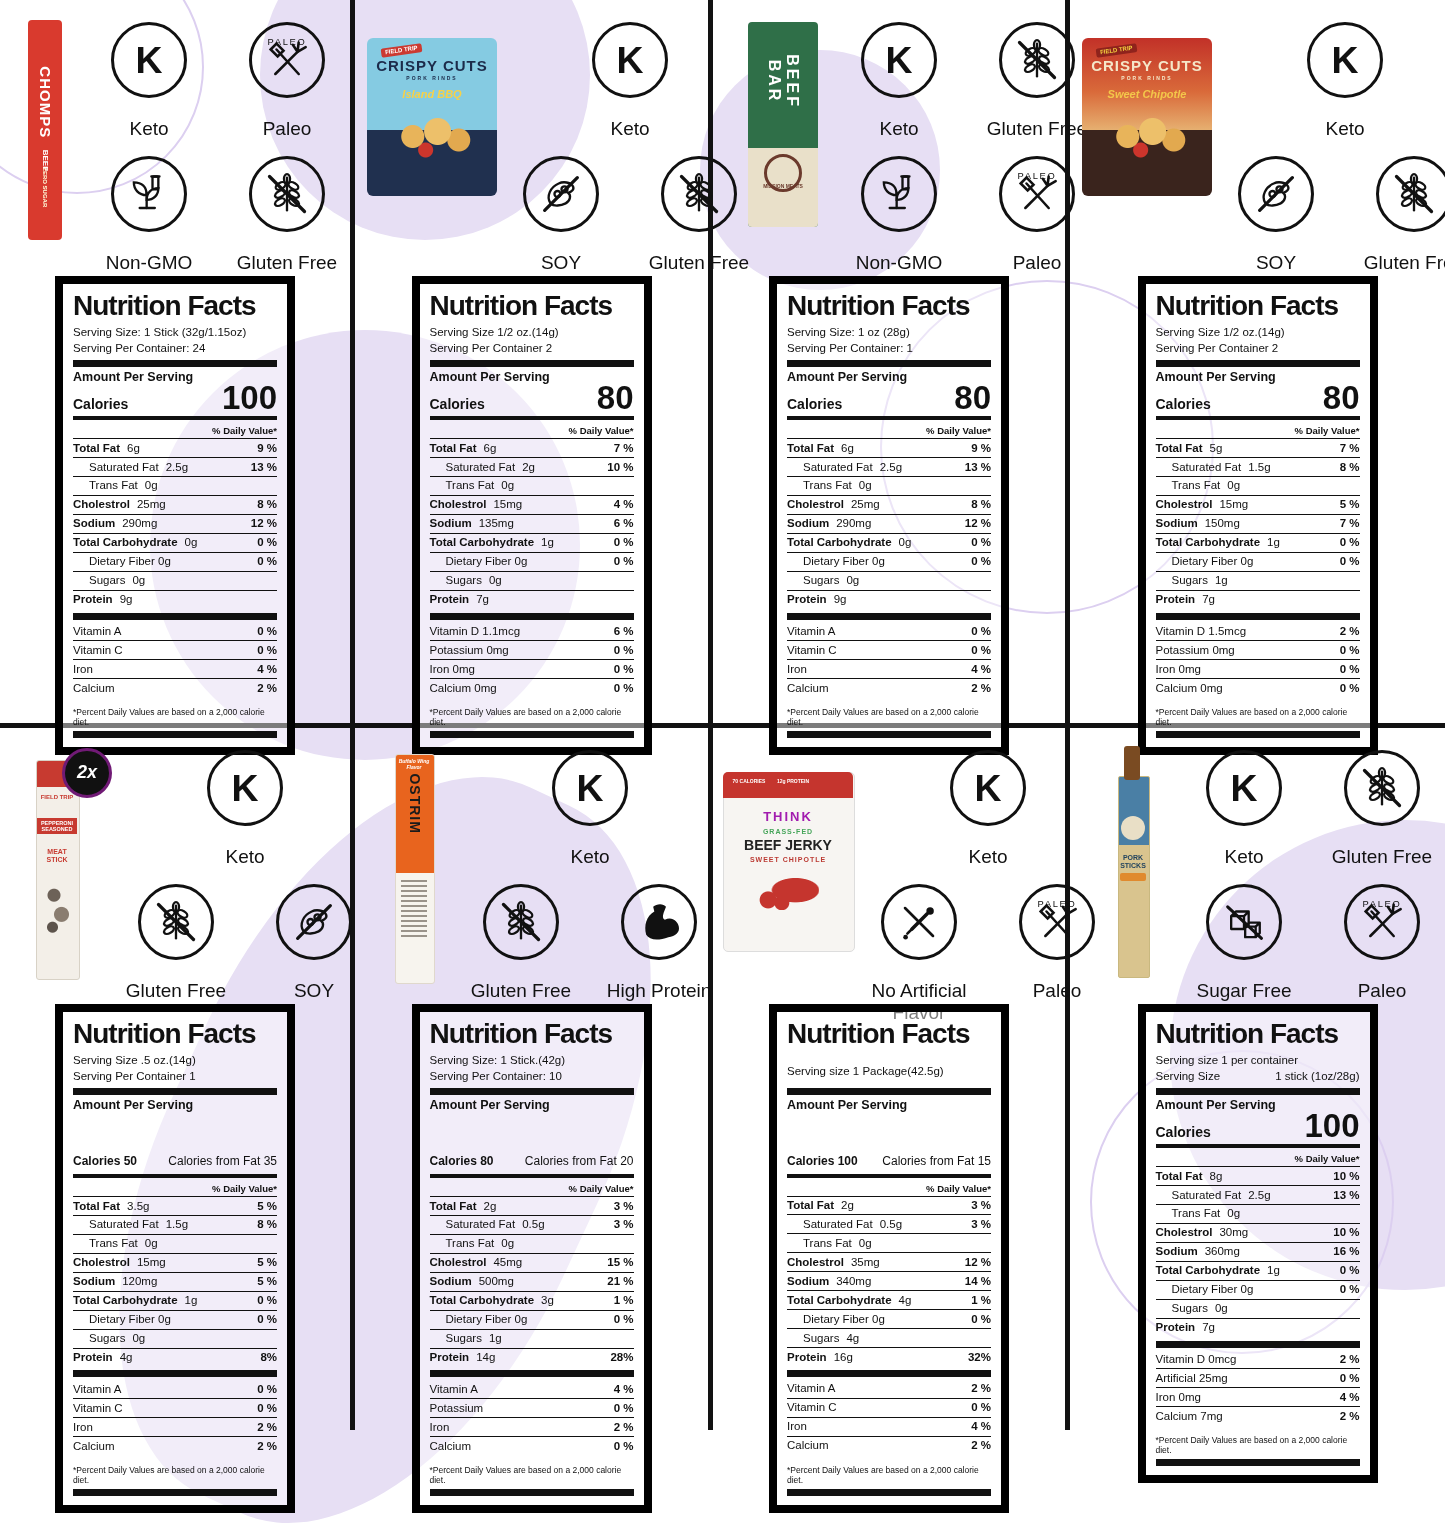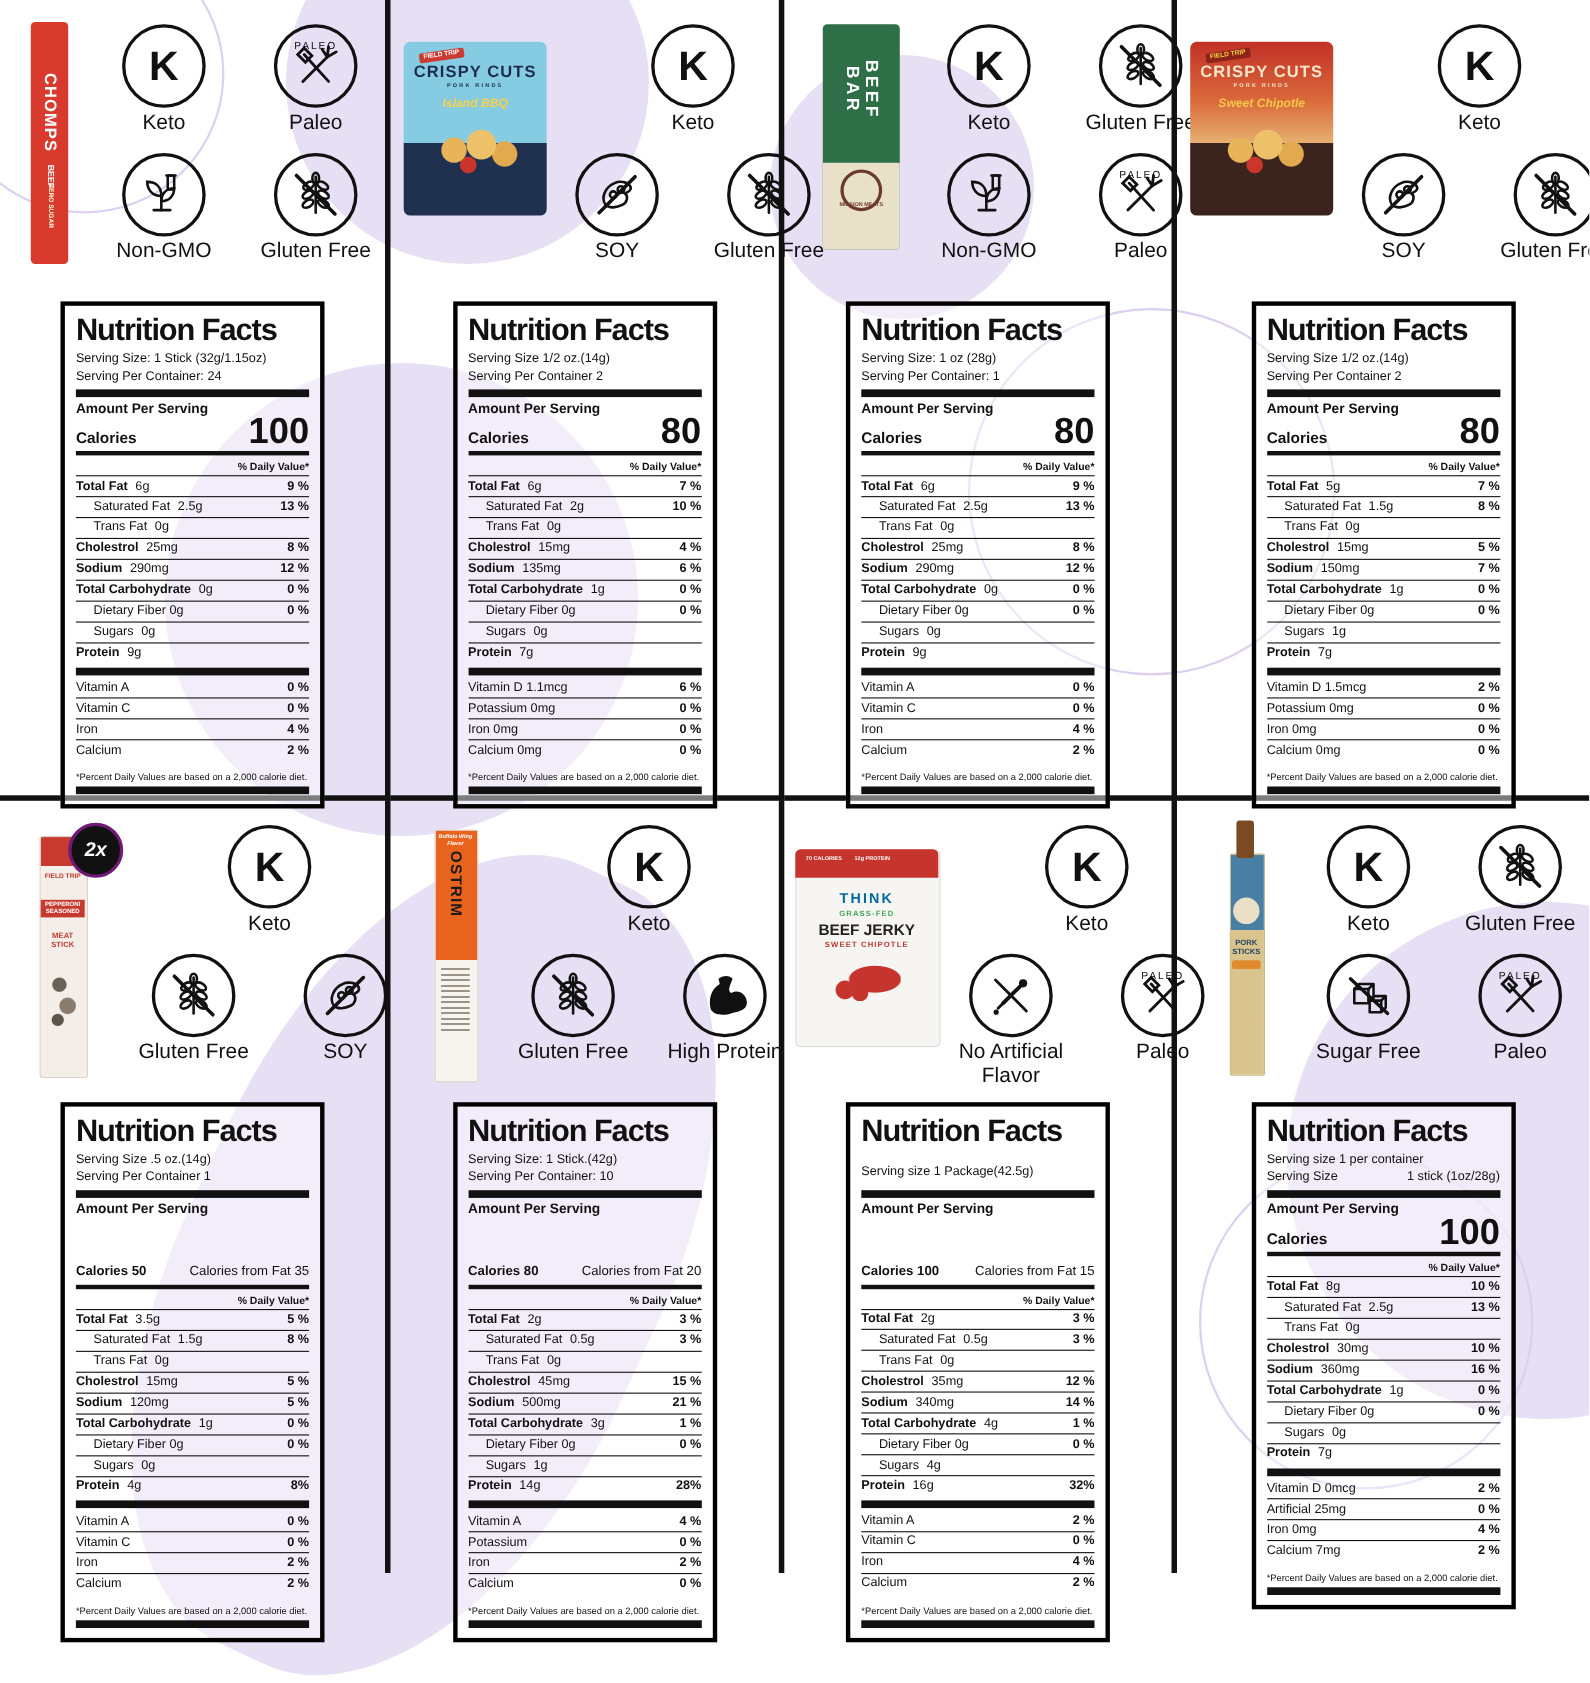--- a/index.html
+++ b/index.html
@@ -17,21 +17,21 @@
   .cell:nth-child(4n){border-right:none;}
   .cell:nth-child(-n+4){border-bottom:5px solid #121212;}
   .cell-top{width:100%;height:268px;display:flex;box-sizing:border-box;padding:16px 4px 0 10px;}
   
   .badges{flex:1;display:flex;flex-direction:column;align-items:center;gap:16px;padding-top:6px;}
   .badge-row{display:flex;justify-content:center;gap:26px;}
   .badge{display:flex;flex-direction:column;align-items:center;width:112px;}
   .badge-circle{width:70px;height:70px;border:3.5px solid #111;border-radius:50%;
                 display:flex;align-items:center;justify-content:center;background:transparent;}
   .badge-circle svg{width:56px;height:56px;}
-  .badge-label{margin-top:3px;font-size:19px;text-align:center;line-height:1.15;color:#111;}
+  .badge-label{margin-top:20px;font-size:19px;text-align:center;line-height:1.15;color:#111;}
   
   .product{position:relative;flex:0 0 115px;height:250px;}
   .pt{position:absolute;display:block;text-align:center;z-index:2;line-height:1.1;}
   .prod-chomps .product{flex:0 0 80px;}
   .prod-chomps .product::before{content:"";position:absolute;left:18px;top:4px;width:34px;height:220px;
       background:#d93a2e;border-radius:4px;}
   .prod-chomps .pt-0{left:-5px;top:78px;width:80px;transform:rotate(90deg);color:#fff;font-weight:800;font-size:15px;letter-spacing:1px;}
   .prod-chomps .pt-1{left:11px;top:140px;width:48px;transform:rotate(90deg);color:#fff;font-weight:800;font-size:8px;}
   .prod-chomps .pt-2{left:6px;top:168px;width:58px;transform:rotate(90deg);color:#ffd;font-size:6px;font-weight:700;}
   .prod-crispy-blue .product,.prod-crispy-red .product{flex:0 0 140px;}
@@ -78,39 +78,39 @@
       background:repeating-linear-gradient(180deg,#9a938a 0 2px,#f7f4ee 2px 5px);}
   .prod-ostrim .pt-0{left:30px;top:15px;width:38px;color:#fff;font-size:5px;font-style:italic;font-weight:700;}
   .prod-ostrim .pt-1{left:10px;top:52px;width:78px;transform:rotate(90deg);color:#1b1b1b;font-weight:800;font-size:14px;letter-spacing:1px;}
   .prod-think-jerky .product{flex:0 0 140px;}
   .prod-think-jerky .product::before{content:"";position:absolute;left:0;top:28px;width:130px;height:178px;
       background:#f7f5f2;border:1px solid #ddd;border-radius:5px;}
   .prod-think-jerky .product::after{content:"";position:absolute;left:0;top:28px;width:130px;height:26px;
       background:#c5352e;border-radius:5px 5px 0 0;}
   .prod-think-jerky .pt-0{left:4px;top:35px;width:44px;color:#fff;font-size:5px;font-weight:700;z-index:3;}
   .prod-think-jerky .pt-1{left:50px;top:35px;width:40px;color:#fff;font-size:5px;font-weight:700;z-index:3;}
-  .prod-think-jerky .pt-2{left:0;top:66px;width:130px;color:#0369a1;font-weight:800;font-size:13px;letter-spacing:2px;}
+  .prod-think-jerky .pt-2{left:0;top:66px;width:130px;color:#a21caf;font-weight:800;font-size:13px;letter-spacing:2px;}
   .prod-think-jerky .pt-3{left:0;top:84px;width:130px;color:#46a55a;font-size:7px;font-weight:800;letter-spacing:1px;}
   .prod-think-jerky .pt-4{left:0;top:94px;width:130px;color:#222;font-size:14px;font-weight:800;}
   .prod-think-jerky .pt-5{left:0;top:112px;width:130px;color:#bb3a33;font-size:7px;font-weight:800;letter-spacing:1px;}
   .prod-think-jerky .pt-5::after{content:"";position:absolute;left:34px;top:18px;width:62px;height:36px;
       background:radial-gradient(ellipse at 62% 45%,#c5352e 42%,transparent 45%),
                  radial-gradient(circle at 18% 72%,#c5352e 8px,transparent 9px),
                  radial-gradient(circle at 40% 80%,#c5352e 7px,transparent 8px);}
   .prod-pork-sticks .product{flex:0 0 105px;}
   .prod-pork-sticks .product::before{content:"";position:absolute;left:38px;top:32px;width:30px;height:200px;
       background:linear-gradient(180deg,#4a7fa5 0 68px,#d9c48e 68px);border:1px solid #c9b87f;border-radius:2px;}
   .prod-pork-sticks .product::after{content:"";position:absolute;left:44px;top:2px;width:16px;height:34px;background:#7a4b22;border-radius:3px;}
   .prod-pork-sticks .pt-0{left:38px;top:110px;width:30px;color:#23445e;font-size:7px;font-weight:800;}
   .prod-pork-sticks .pt-0::before{content:"";position:absolute;left:50%;top:-38px;transform:translateX(-50%);
       width:24px;height:24px;background:#e9dfc6;border-radius:50%;}
   .prod-pork-sticks .pt-0::after{content:"";position:absolute;left:50%;bottom:-12px;transform:translateX(-50%);
       width:26px;height:8px;background:#e08a2e;border-radius:2px;}
   
-  .nf{width:240px;margin-top:8px;background:rgba(255,255,255,0.45);border:4px solid #000000;
+  .nf{width:240px;margin-top:8px;background:rgba(255,255,255,0.45);border:8px solid #000000;
       padding:8px 10px 6px;box-sizing:border-box;}
   .nf-title{font-size:28px;font-weight:800;letter-spacing:-1px;line-height:1;margin-bottom:5px;white-space:nowrap;}
   .sline{font-size:11.5px;display:flex;justify-content:space-between;line-height:1.35;}
   .nf-serving.single{margin-top:16px;margin-bottom:8px;}
   .bar{background:#111;height:7px;margin:4px 0 3px;}
   .bar.med{height:4px;}
   .nf-aps{font-weight:800;font-size:12.5px;margin-top:2px;}
   .nf-cal.big{display:flex;justify-content:space-between;align-items:flex-end;gap:32px;}
   .cal-label{font-weight:800;font-size:14px;}
   .cal-num{font-weight:800;font-size:33px;line-height:0.85;}

